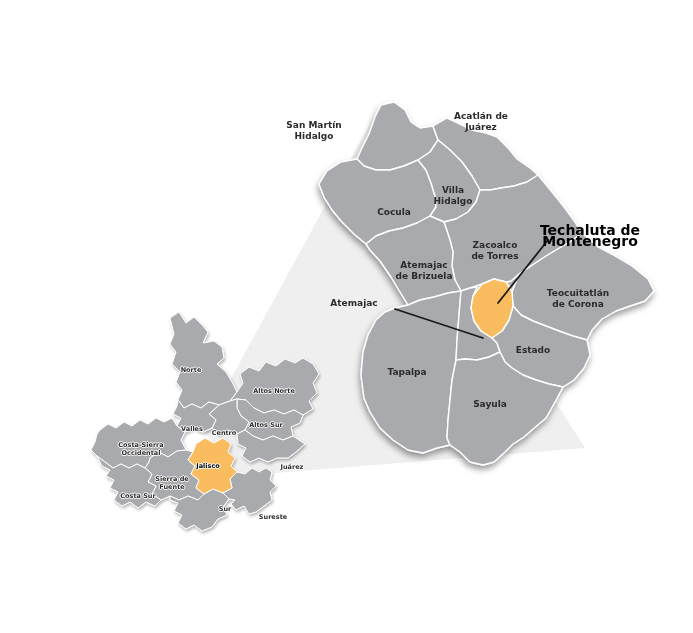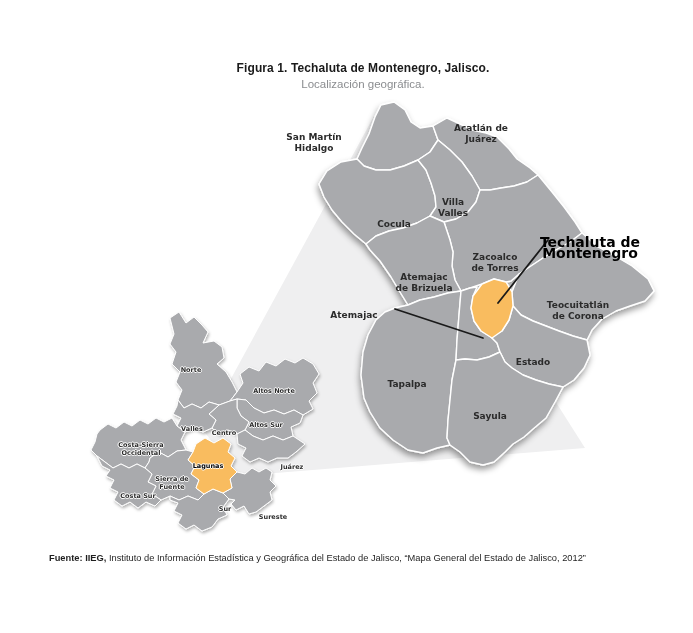--- a/index.html
+++ b/index.html
@@ -13,37 +13,33 @@
   .source-line{position:absolute;left:49px;top:553px;font-size:9.3px;color:#1f1f1f;white-space:nowrap;}
   .source-line b{font-weight:bold;}
   
   #mapsvg{position:absolute;left:0;top:0;}
   .muni{stroke:#ffffff;stroke-width:1.4;stroke-linejoin:round;}
   .region{stroke:#ffffff;stroke-width:1;stroke-linejoin:round;}
   .leader{stroke-width:1.8;stroke-linecap:round;}
   
   .blbl{position:absolute;transform:translate(-50%,-50%);text-align:center;white-space:pre-line;
         font-family:"DejaVu Sans",sans-serif;font-weight:bold;font-size:9px;line-height:11px;
-        color:#2b2b2b;letter-spacing:0;margin-top:12px;}
+        color:#2b2b2b;letter-spacing:0;}
   .blbl.hl{color:#000000;font-size:14px;}
   .slbl{position:absolute;transform:translate(-50%,-50%);text-align:center;white-space:pre-line;
         font-family:"DejaVu Sans",sans-serif;font-weight:bold;font-size:6.5px;line-height:7.5px;
         color:#2d2d2d;
         text-shadow:1px 0 0 #fff,-1px 0 0 #fff,0 1px 0 #fff,0 -1px 0 #fff;}
   .slbl.hl{color:#000000;}
 </style>
 </head>
 <body>
 
 <div id="stage">
 
-  <div class="title-wrap">
-    <div class="fig-title">Figura 1. Techaluta de Montenegro, Jalisco.</div>
-    <div class="fig-subtitle">Localización geográfica.</div>
-  </div>
 
   <svg id="mapsvg" width="693" height="633" viewBox="0 0 693 633">
     <defs>
       <filter id="shadowBig" x="-15%" y="-15%" width="130%" height="130%">
         <feDropShadow dx="-1" dy="4" stdDeviation="3" flood-color="#000000" flood-opacity="0.40"></feDropShadow>
       </filter>
       <filter id="shadowSmall" x="-15%" y="-15%" width="130%" height="130%">
         <feDropShadow dx="1" dy="2" stdDeviation="1.5" flood-color="#000000" flood-opacity="0.30"></feDropShadow>
       </filter>
     </defs>
@@ -83,44 +79,43 @@
     <line class="leader" x1="548" y1="240" x2="498" y2="303" stroke="#1A1A1A"></line>
     <line class="leader" x1="395" y1="309" x2="483" y2="338" stroke="#1A1A1A"></line>
   </svg>
 
   <div class="blbl" style="left:314px;top:131px">San Martín
 Hidalgo</div>
   <div class="blbl" style="left:481px;top:122px">Acatlán de
 Juárez</div>
   <div class="blbl" style="left:394px;top:212px">Cocula</div>
   <div class="blbl" style="left:453px;top:196px">Villa
-Valles</div>
+Hidalgo</div>
   <div class="blbl" style="left:495px;top:251px">Zacoalco
 de Torres</div>
   <div class="blbl" style="left:424px;top:271px">Atemajac
 de Brizuela</div>
   <div class="blbl" style="left:354px;top:303px">Atemajac</div>
   <div class="blbl hl" style="left:590px;top:236px">Techaluta de
 Montenegro</div>
   <div class="blbl" style="left:578px;top:299px">Teocuitatlán
 de Corona</div>
   <div class="blbl" style="left:533px;top:350px">Estado</div>
   <div class="blbl" style="left:407px;top:372px">Tapalpa</div>
   <div class="blbl" style="left:490px;top:404px">Sayula</div>
 
   <div class="slbl" style="left:191px;top:371px">Norte</div>
   <div class="slbl" style="left:274px;top:392px">Altos Norte</div>
   <div class="slbl" style="left:192px;top:430px">Valles</div>
   <div class="slbl" style="left:224px;top:434px">Centro</div>
   <div class="slbl" style="left:266px;top:426px">Altos Sur</div>
   <div class="slbl" style="left:141px;top:449px">Costa-Sierra
 Occidental</div>
-  <div class="slbl hl" style="left:208px;top:467px">Lagunas</div>
+  <div class="slbl hl" style="left:208px;top:467px">Jalisco</div>
   <div class="slbl" style="left:292px;top:468px">Juárez</div>
   <div class="slbl" style="left:172px;top:483px">Sierra de
 Fuente</div>
   <div class="slbl" style="left:138px;top:497px">Costa Sur</div>
   <div class="slbl" style="left:273px;top:518px">Sureste</div>
   <div class="slbl" style="left:225px;top:510px">Sur</div>
 
-  <div class="source-line"><b>Fuente: IIEG,</b><span> Instituto de Información Estadística y Geográfica del Estado de Jalisco, “Mapa General del Estado de Jalisco, 2012”</span></div>
 
 </div>
 
 </body></html>

